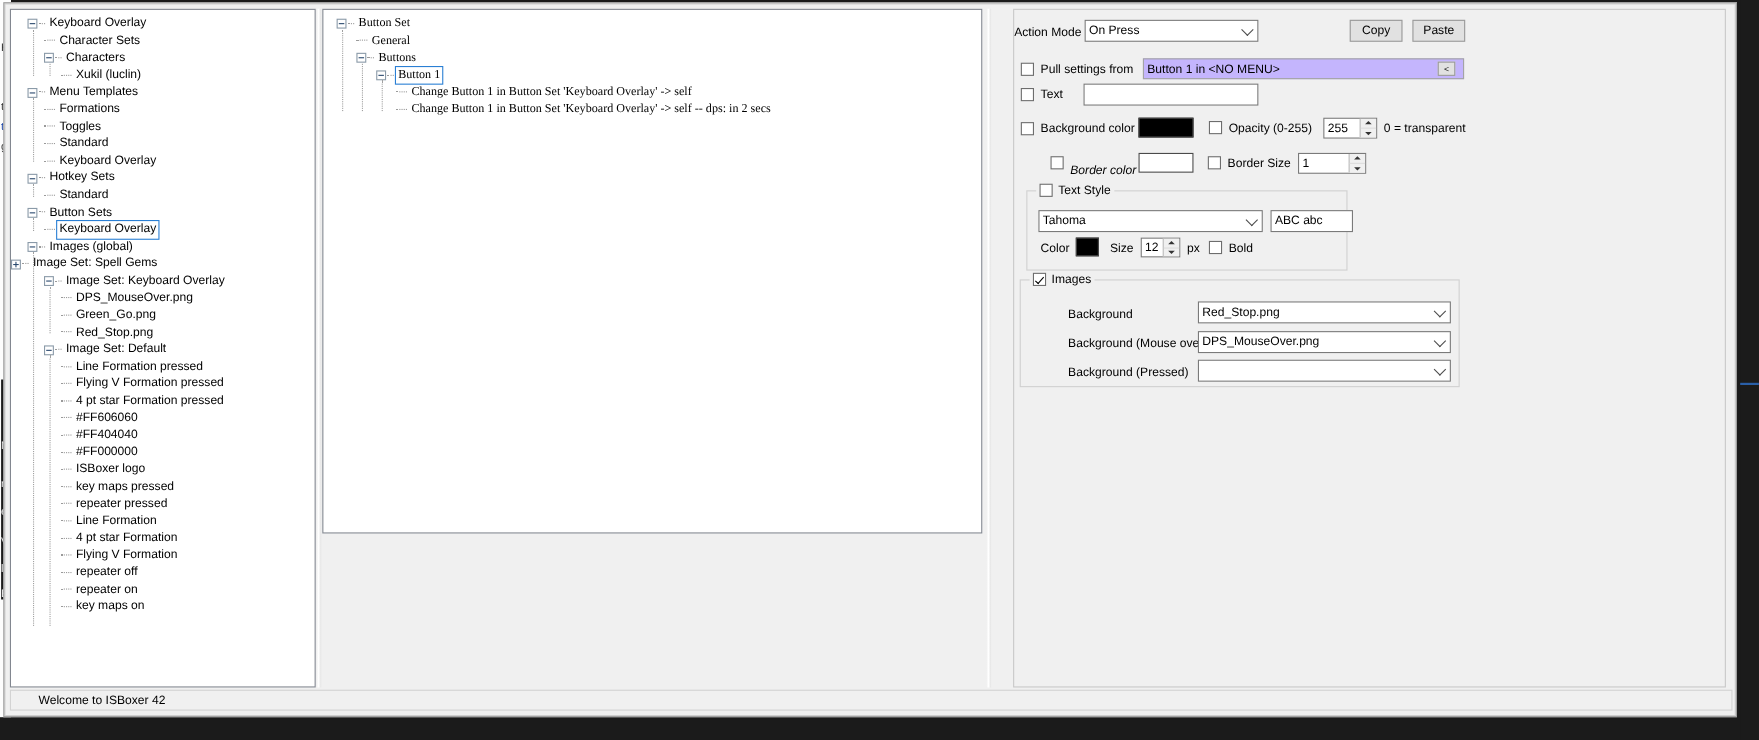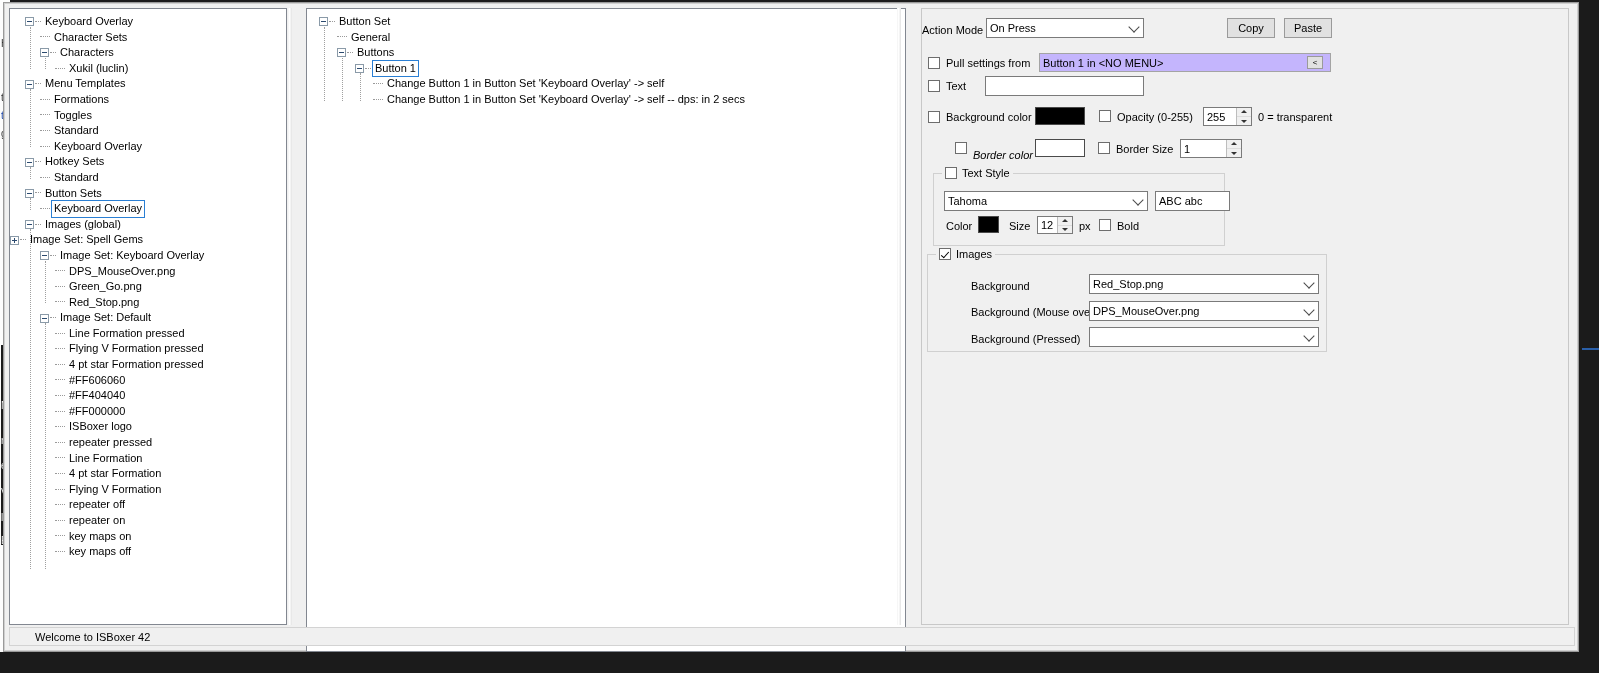--- a/index.html
+++ b/index.html
@@ -35,21 +35,21 @@
   }
   
   .pane{
     position:absolute;top:3px;
     background:#ffffff;
     border:1px solid #828790;
     box-sizing:border-box;
     overflow:hidden;
   }
   #pane-left{left:3px;width:278px;height:617px;}
-  #pane-mid{left:300px;width:600px;height:644px;}
+  #pane-mid{left:287px;width:600px;height:477px;font-family:Liberation Serif, serif;}
   #pane-right{
     left:915px;width:648px;height:617px;
     background:#f0f0f0;border:1px solid #c8c8c8;
   }
   .splitter{
     position:absolute;top:3px;height:617px;width:4px;
     background:linear-gradient(to right,#f2f2f2,#ffffff 40%,#e2e2e2);
   }
   #split-1{left:282px;}
   #split-2{left:891px;}
@@ -294,20 +294,24 @@
           <div class="trow" style="padding-left: 45px;">
             <span class="dots"></span>
             <span class="tlabel">#FF000000</span>
           </div>
           <div class="trow" style="padding-left: 45px;">
             <span class="dots"></span>
             <span class="tlabel">ISBoxer logo</span>
           </div>
           <div class="trow" style="padding-left: 45px;">
             <span class="dots"></span>
+            <span class="tlabel">key maps pressed</span>
+          </div>
+          <div class="trow" style="padding-left: 45px;">
+            <span class="dots"></span>
             <span class="tlabel">repeater pressed</span>
           </div>
           <div class="trow" style="padding-left: 45px;">
             <span class="dots"></span>
             <span class="tlabel">Line Formation</span>
           </div>
           <div class="trow" style="padding-left: 45px;">
             <span class="dots"></span>
             <span class="tlabel">4 pt star Formation</span>
           </div>
@@ -319,24 +323,20 @@
             <span class="dots"></span>
             <span class="tlabel">repeater off</span>
           </div>
           <div class="trow" style="padding-left: 45px;">
             <span class="dots"></span>
             <span class="tlabel">repeater on</span>
           </div>
           <div class="trow" style="padding-left: 45px;">
             <span class="dots"></span>
             <span class="tlabel">key maps on</span>
-          </div>
-          <div class="trow" style="padding-left: 45px;">
-            <span class="dots"></span>
-            <span class="tlabel">key maps off</span>
           </div>
           <div class="vline" style="left: 20px; top: 17.6px; height: 42.8px;"></div>
           <div class="vline" style="left: 20px; top: 80px; height: 58.4px;"></div>
           <div class="vline" style="left: 20px; top: 158px; height: 11.6px;"></div>
           <div class="vline" style="left: 20px; top: 189.2px; height: 11.6px;"></div>
           <div class="vline" style="left: 20px; top: 220.4px; height: 339.2px;"></div>
           <div class="vline" style="left: 35px; top: 48.8px; height: 11.6px;"></div>
           <div class="vline" style="left: 35px; top: 251.6px; height: 42.8px;"></div>
           <div class="vline" style="left: 35px; top: 314px; height: 245.6px;"></div>
         </div>

